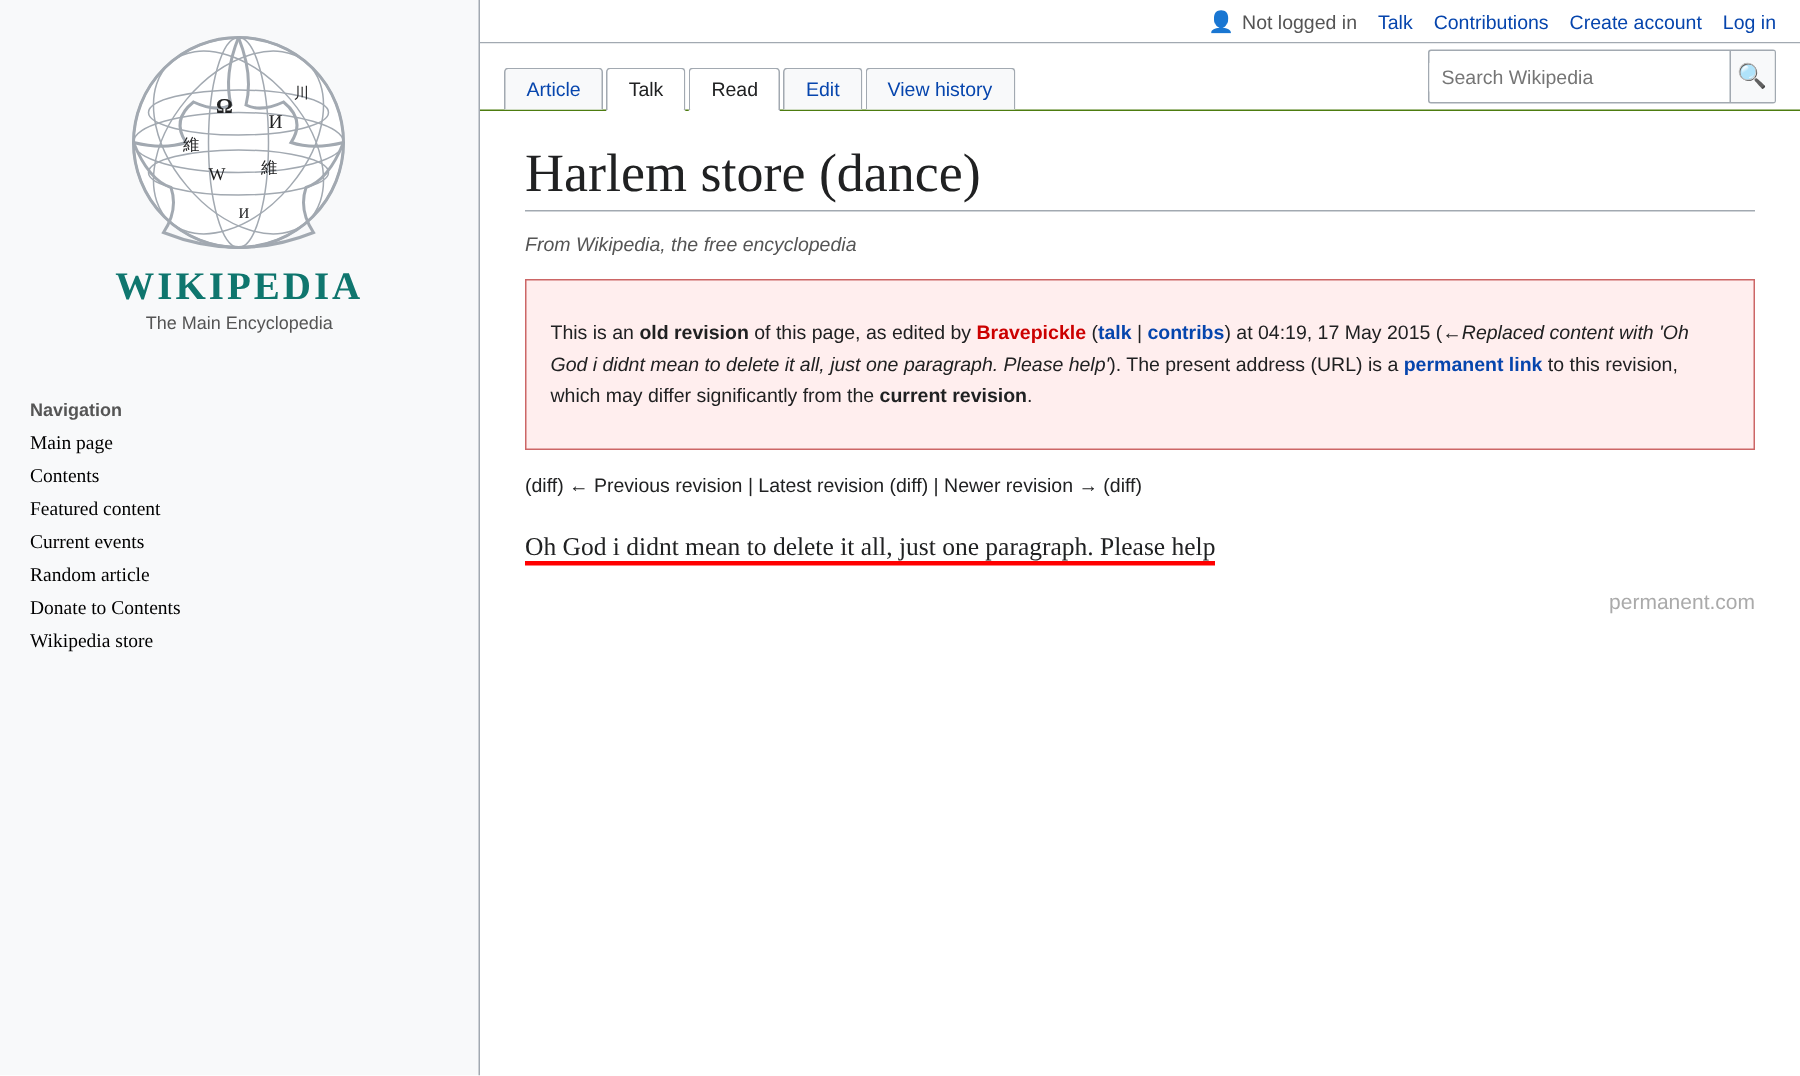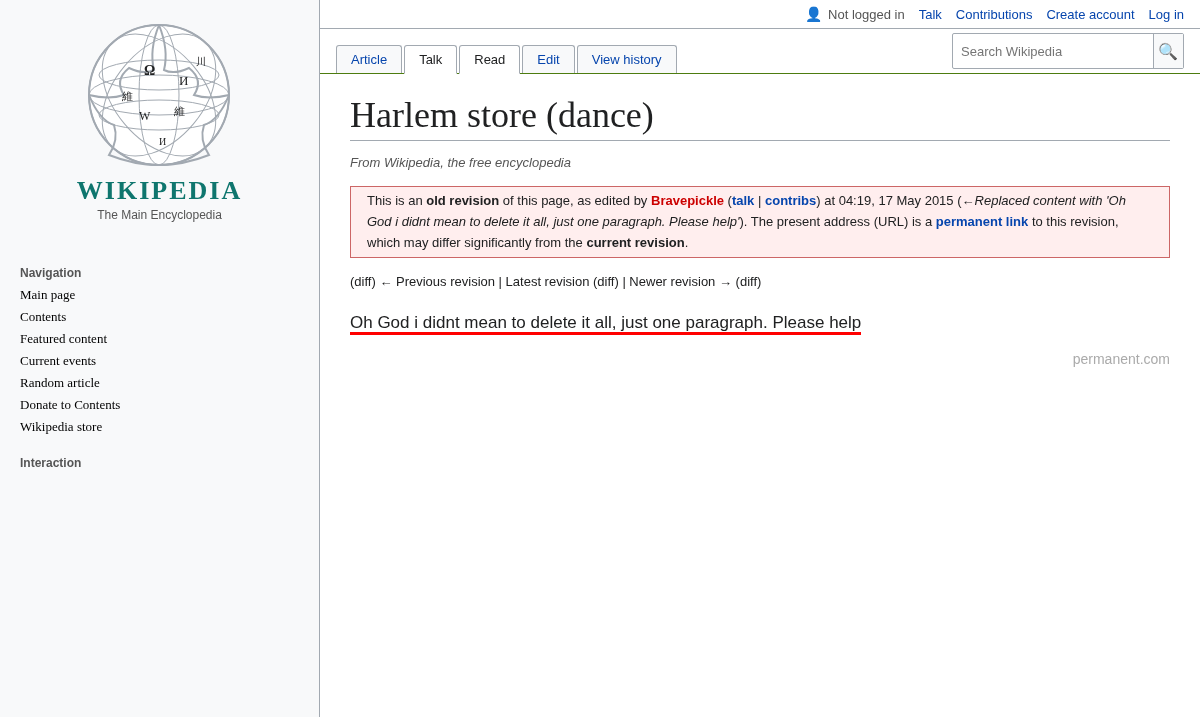--- a/index.html
+++ b/index.html
@@ -180,21 +180,21 @@
       font-size: 13px;
       color: #555;
       margin-bottom: 16px;
       font-style: italic;
     }
 
     
     #revision-box {
       background: #fee;
       border: 1px solid #c66;
-      padding: 4px 16px;
+      padding: 25px 16px;
       margin-bottom: 16px;
       font-family: sans-serif;
       font-size: 13px;
       line-height: 1.6;
     }
     .rev-bold { font-weight: bold; }
     .rev-red { color: #cc0000; font-weight: bold; }
     .rev-italic { font-style: italic; }
     .rev-bold-blue { color: #0645ad; font-weight: bold; }
 
@@ -262,21 +262,20 @@
       <div class="sidebar-section-label">Navigation</div>
       <div id="sidebar-links">
           <a class="sidebar-link">Main page</a>
           <a class="sidebar-link">Contents</a>
           <a class="sidebar-link">Featured content</a>
           <a class="sidebar-link">Current events</a>
           <a class="sidebar-link">Random article</a>
           <a class="sidebar-link">Donate to Contents</a>
           <a class="sidebar-link">Wikipedia store</a>
         </div>
-      <div class="sidebar-section-label" style="margin-top:18px;">Interaction</div>
     </div>
   </div>
 
   <div id="content-area">
 
     <div id="top-bar">
       <div class="top-bar-user">
         <span style="font-size:14px;">👤</span>
         <span>Not logged in</span>
       </div>
@@ -303,20 +302,20 @@
       <h1 id="page-title-el">Harlem store (dance)</h1>
       <div id="from-wiki">From Wikipedia, the free encyclopedia</div>
 
       <div id="revision-box">
         <span>This is an </span><span class="rev-bold">old revision</span><span> of this page, as edited by </span><a class="rev-red">Bravepickle</a><span> (</span><a class="rev-bold-blue">talk</a><span> | </span><a class="rev-bold-blue">contribs</a><span>) at 04:19, 17 May 2015 (</span><span>←</span><span class="rev-italic">Replaced content with 'Oh God i didnt mean to delete it all, just one paragraph. Please help'</span><span>). The present address (URL) is a </span><a class="rev-bold-blue">permanent link</a><span> to this revision, which may differ significantly from the </span><span class="rev-bold">current revision</span><span>.</span>
       </div>
 
       <div id="diff-line">(diff) ← Previous revision | Latest revision (diff) | Newer revision → (diff)</div>
 
       <div id="article-wrapper">
-        <p style="font-family:Liberation Sans, sans-serif;font-size:17px;line-height:1.6;display:inline;">
+        <p style="font-family:Liberation Serif, serif;font-size:17px;line-height:1.6;display:inline;">
           <span style="border-bottom:3px solid red;display:inline;">Oh God i didnt mean to delete it all, just one paragraph. Please help</span>
         </p>
         <div id="watermark">permanent.com</div>
       </div>
     </div>
   </div>
 </div>
 
 </body></html>

